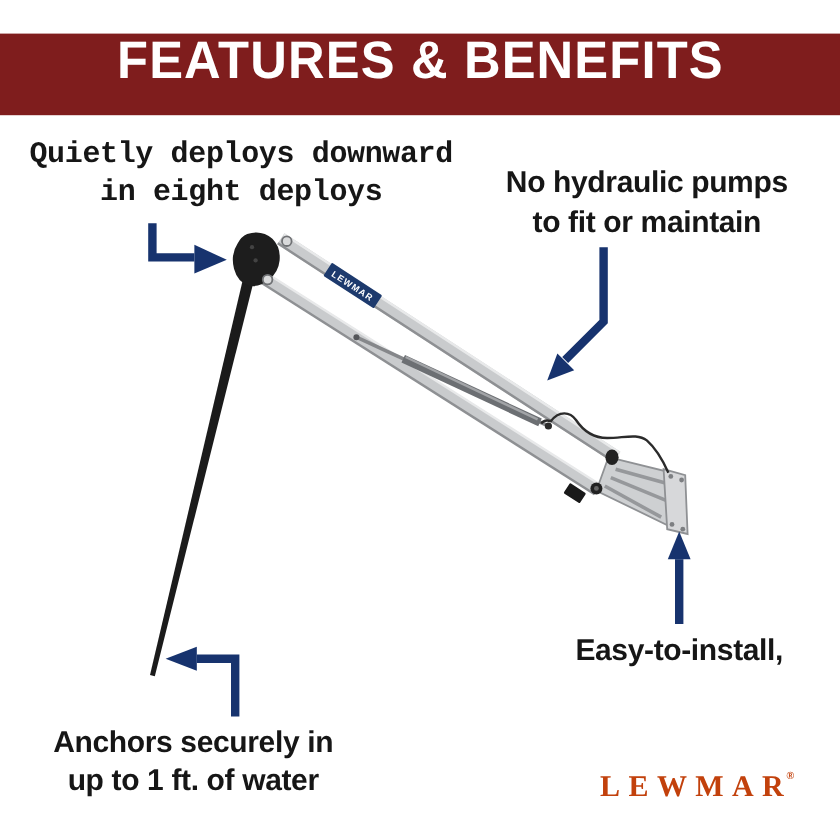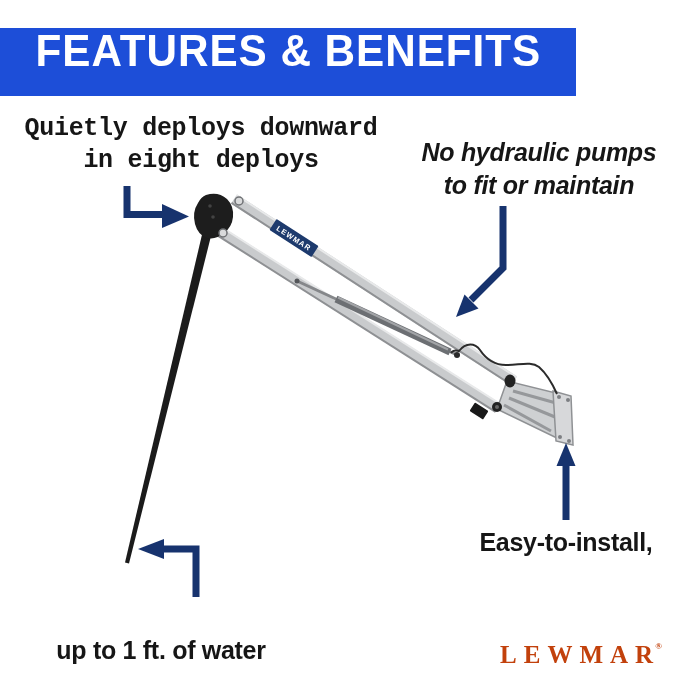--- a/index.html
+++ b/index.html
@@ -4,37 +4,37 @@
 <style>
   html,body{margin:0;padding:0;}
   body{
     width:700px;height:700px;background:#ffffff;
     font-family:"Liberation Sans", sans-serif;
     -webkit-font-smoothing:antialiased;
   }
   .canvas{position:relative;width:700px;height:700px;overflow:hidden;background:#ffffff;}
 
   .header-bar{
-    position:absolute;left:0;top:28px;width:576px;height:68px;
-    background:#1d4ed8;text-align:center;
+    position:absolute;left:0;top:28px;width:700px;height:68px;
+    background:#7f1d1d;text-align:center;
   }
   .header-title{
     display:inline-block;color:#ffffff;font-weight:800;font-size:44px;
     line-height:50px;letter-spacing:1px;transform:scaleX(0.96);
     transform-origin:center top;margin-top:-2px;white-space:nowrap;
   }
 
   .art{position:absolute;left:0;top:0;}
 
   .callout{
     position:absolute;text-align:center;color:#161616;font-weight:700;
     font-size:25px;line-height:32px;letter-spacing:-0.3px;white-space:nowrap;
   }
   .callout-tl{left:16px;top:113px;width:370px;font-family:Liberation Mono, monospace;}
-  .callout-tr{left:394px;top:136px;width:290px;line-height:33px;font-style:italic;}
+  .callout-tr{left:394px;top:136px;width:290px;line-height:33px;}
   .callout-bl{left:10px;top:604px;width:302px;line-height:31px;}
   .callout-br{left:421px;top:527px;width:290px;line-height:31px;}
 
   .brand{
     position:absolute;left:468px;top:641px;width:226px;text-align:center;
     color:#c2410c;font-family:"Liberation Serif", serif;font-weight:700;
     font-size:25px;letter-spacing:7px;white-space:nowrap;
   }
   .brand .reg{font-size:9px;vertical-align:14px;letter-spacing:0;margin-left:-5px;}
 </style>
@@ -119,21 +119,21 @@
     <span>Quietly deploys downward</span><br>
     <span>in eight deploys</span>
   </div>
 
   <div class="callout callout-tr">
     <span>No hydraulic pumps</span><br>
     <span>to fit or maintain</span>
   </div>
 
   <div class="callout callout-bl">
-    <br>
+    <span>Anchors securely in</span><br>
     <span>up to 1 ft. of water</span>
   </div>
 
   <div class="callout callout-br">
     <span>Easy-to-install,</span><br>
   </div>
 
   <div class="brand">
     <span>LEWMAR</span><span class="reg">®</span>
   </div>

